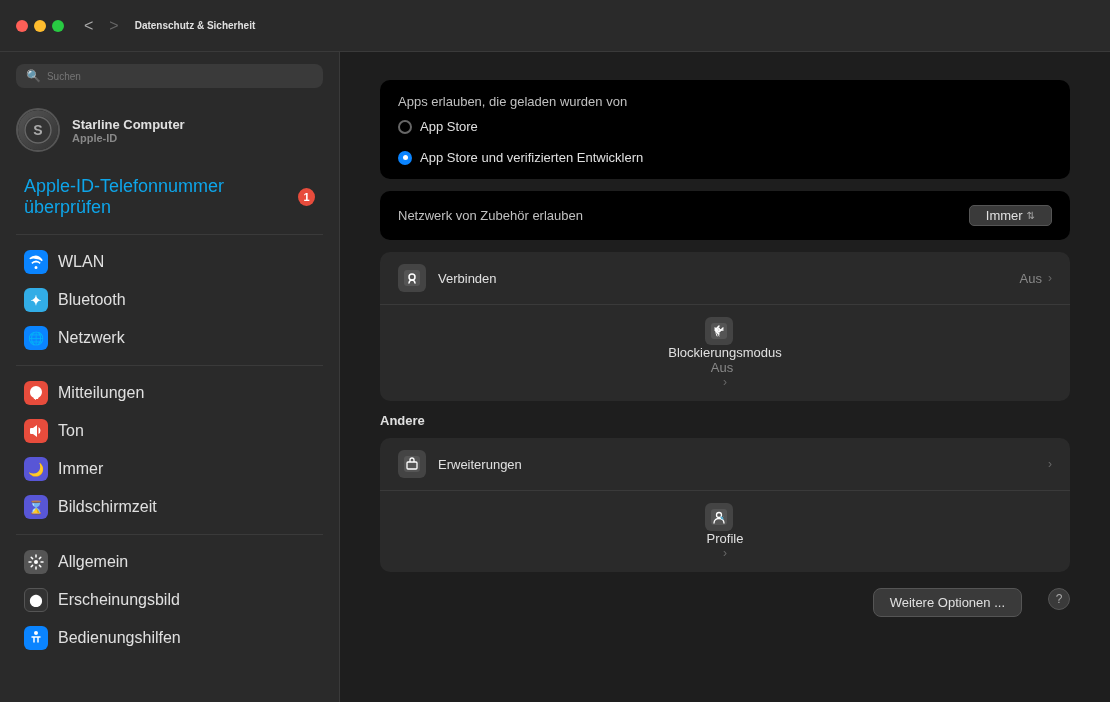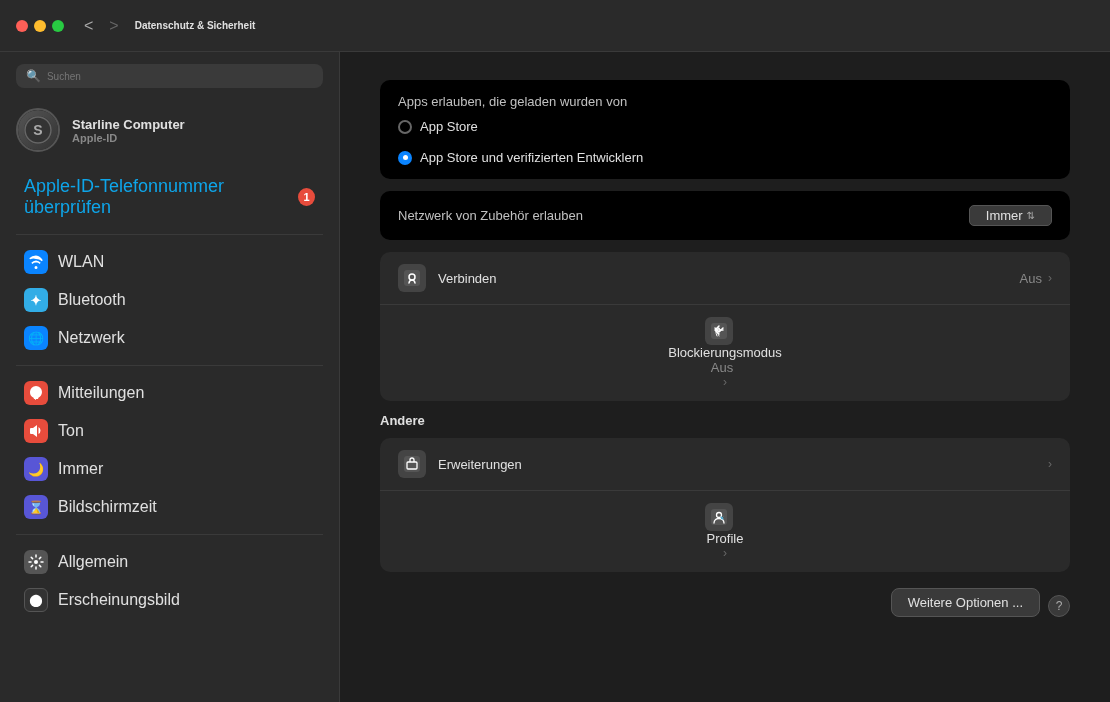--- a/index.html
+++ b/index.html
@@ -341,22 +341,22 @@
     }
     .chevron-icon {
       color: #666;
       font-size: 12px;
     }
 
     
     .content-footer {
       display: flex;
       justify-content: flex-end;
-      align-items: flex-end;
-      gap: 8px;
+      align-items: flex-start;
+      gap: 26px;
       margin-top: 16px;
     }
     .footer-btn {
       background: #3a3a3a;
       border: 1px solid #555;
       border-radius: 8px;
       color: #e0e0e0;
       font-size: 13px;
       padding: 6px 16px;
       cursor: pointer;
@@ -499,20 +499,29 @@
       <span class="sidebar-item-label">Allgemein</span>
     </div>
 
     <div class="sidebar-item">
       <div class="sidebar-item-icon icon-dark">
         <span style="color:white;font-size:12px;">⬤</span>
       </div>
       <span class="sidebar-item-label">Erscheinungsbild</span>
     </div>
 
+    <div class="sidebar-item">
+      <div class="sidebar-item-icon icon-blue">
+        <svg width="16" height="16" viewBox="0 0 16 16" fill="white">
+          <circle cx="8" cy="3" r="2"></circle>
+          <path d="M4 7h8M6 7v5M10 7v5" stroke="white" stroke-width="1.5" stroke-linecap="round"></path>
+        </svg>
+      </div>
+      <span class="sidebar-item-label">Bedienungshilfen</span>
+    </div>
 
   </div>
 
   <div class="content">
 
 
     <div class="card app-allow-card">
       <div class="app-allow-title">Apps erlauben, die geladen wurden von</div>
       <div class="radio-group">
         <label class="radio-item">

